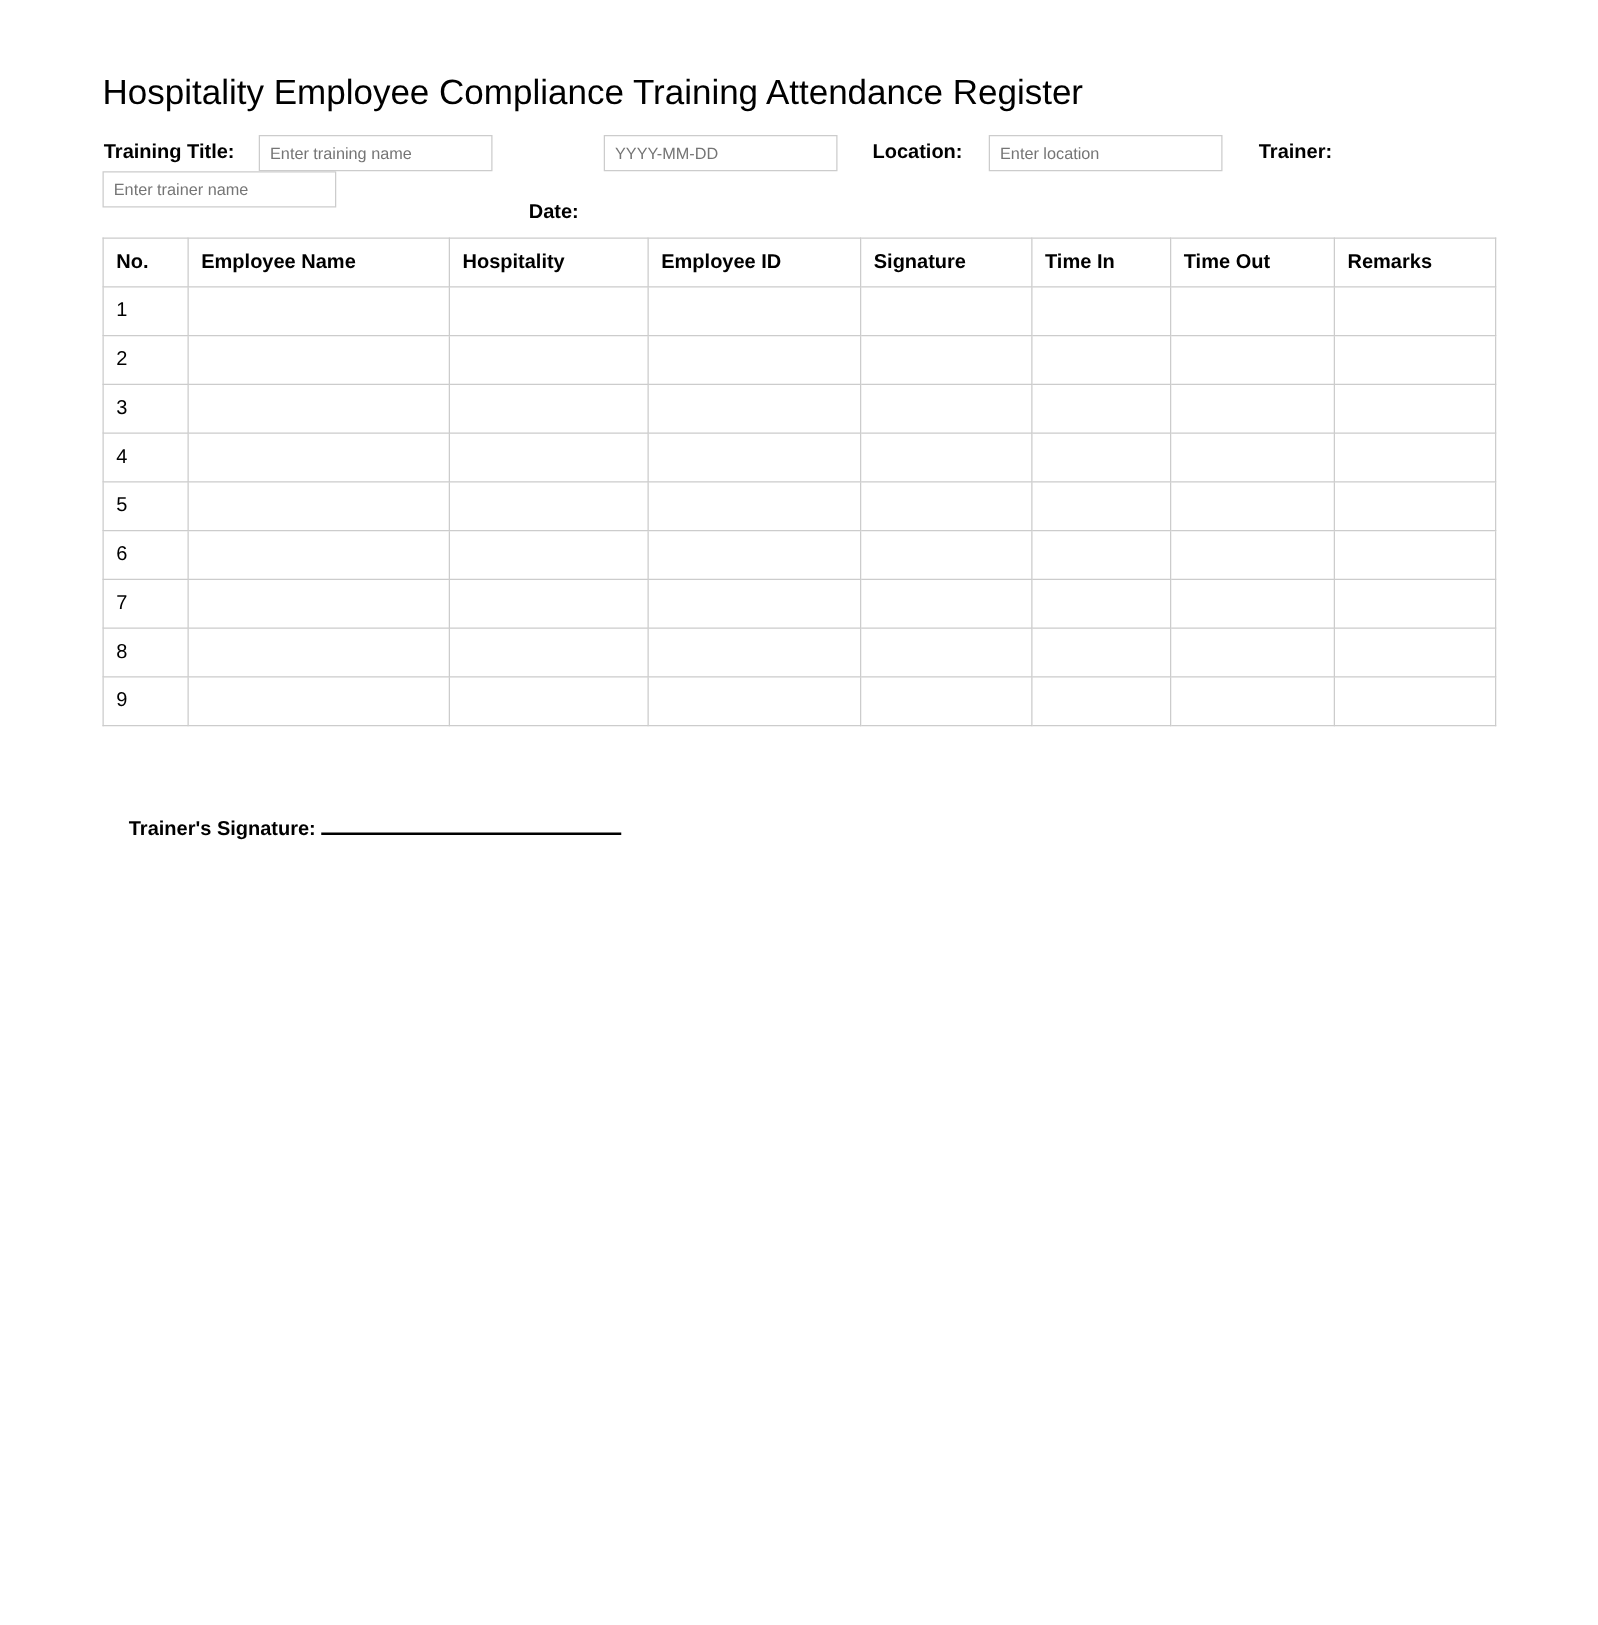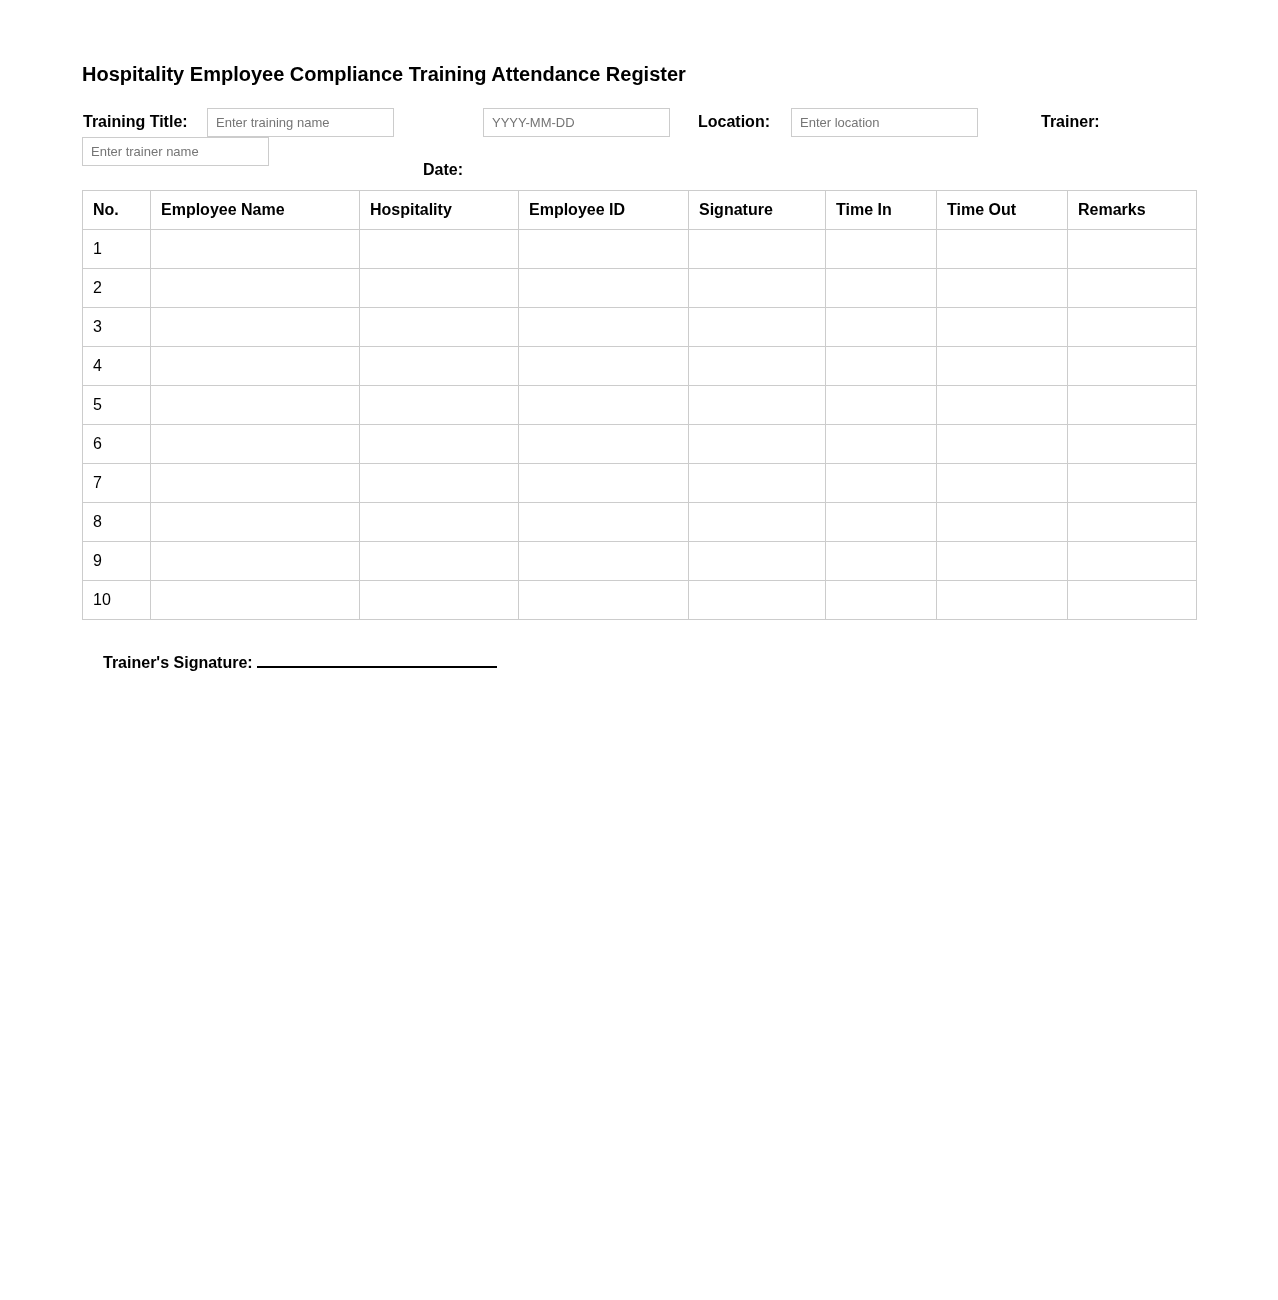--- a/index.html
+++ b/index.html
@@ -3,21 +3,21 @@
 <meta charset="utf-8">
 <style>
   html, body { margin: 0; padding: 0; background: #ffffff; }
   body {
     width: 1278px; height: 1300px; position: relative;
     font-family: "Liberation Sans", sans-serif; color: #000;
   }
   .page { position: absolute; left: 82px; top: 0; width: 1114px; }
   h1 {
     position: absolute; left: 0; top: 59px; margin: 0;
-    font-size: 20px; font-weight: bold; line-height: 30px; white-space: nowrap;
+    font-size: 28px; font-weight: normal; line-height: 30px; white-space: nowrap;
   }
   .label {
     position: absolute; font-size: 16px; font-weight: bold; line-height: 20px; white-space: nowrap;
   }
   .field {
     position: absolute; box-sizing: border-box; width: 187px; height: 29px;
     border: 1px solid #cccccc; background: #fff; padding: 0 8px;
     font-family: "Liberation Sans", sans-serif; font-size: 13px; color: #b91c1c;
     outline: none;
   }
@@ -49,21 +49,21 @@
 
   <span class="label" style="left:1px; top:112px;">Training Title:</span>
   <input class="field" style="left: 125px; top: 108px;" type="text" placeholder="Enter training name">
 
   <span class="label" style="left:341px; top:112px;margin-top:48px;">Date:</span>
   <input class="field" style="left: 401px; top: 108px;" type="text" placeholder="YYYY-MM-DD">
 
   <span class="label" style="left:616px; top:112px;">Location:</span>
   <input class="field" style="left: 709px; top: 108px;" type="text" placeholder="Enter location">
 
-  <span class="label" style="left:925px; top:112px;margin-left:34px;">Trainer:</span>
+  <span class="label" style="left:925px; top:112px;">Trainer:</span>
   <input class="field" style="left: 0px; top: 137px;" type="text" placeholder="Enter trainer name">
 
   <table>
     <colgroup>
       <col style="width:68px">
         <col style="width:209px">
         <col style="width:159px">
         <col style="width:170px">
       <col style="width:137px">
         <col style="width:111px">
@@ -166,29 +166,19 @@
         <tr>
           <td>9</td>
           <td></td>
           <td></td>
           <td></td>
           <td></td>
           <td></td>
           <td></td>
           <td></td>
         </tr>
-        <tr>
-          <td>10</td>
-          <td></td>
-          <td></td>
-          <td></td>
-          <td></td>
-          <td></td>
-          <td></td>
-          <td></td>
-        </tr>
       </tbody>
   </table>
 
   <div class="sig">
     <span>Trainer's Signature:</span><span class="sig-line"></span>
   </div>
 </div>
 
 </body></html>

